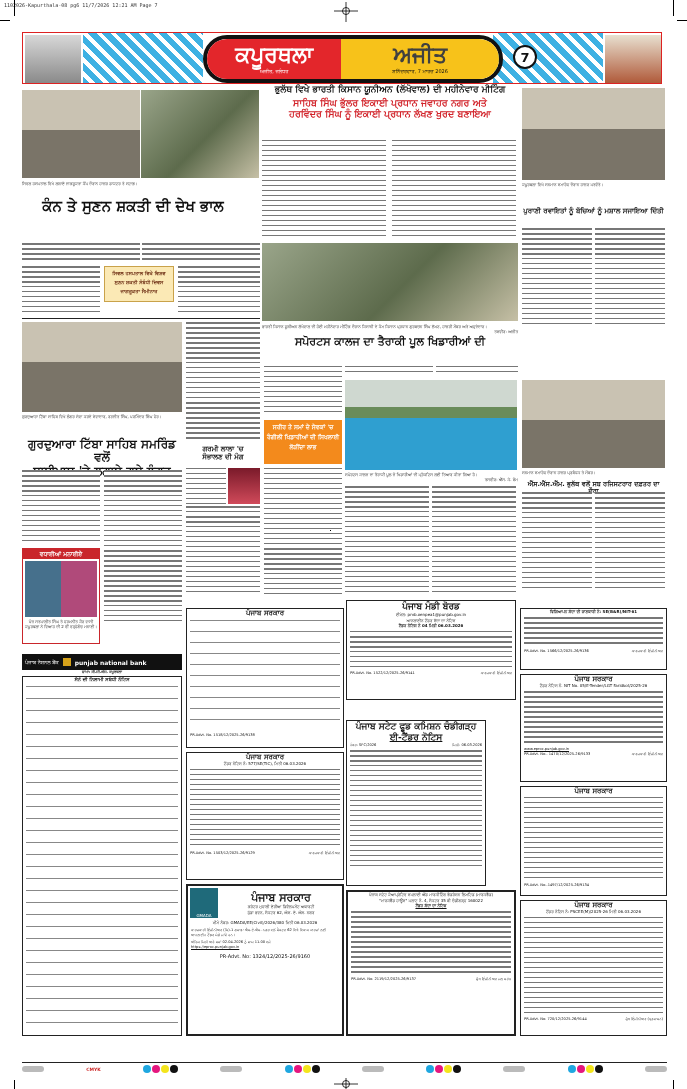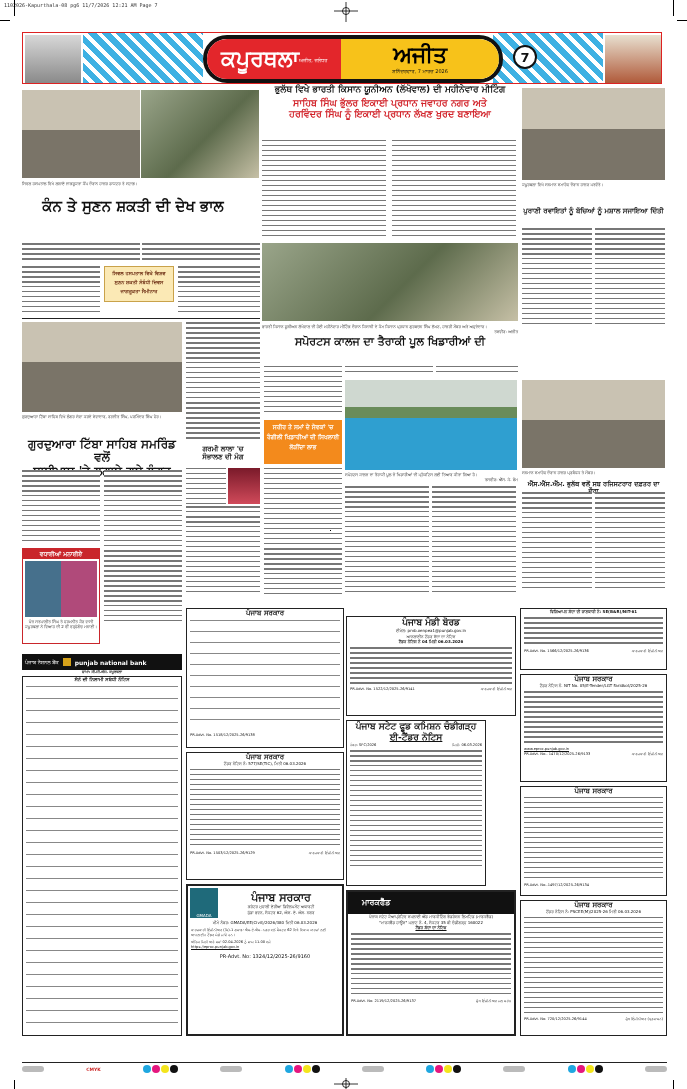--- a/index.html
+++ b/index.html
@@ -8,24 +8,24 @@
   .abs { position: absolute; }
   .slug { left: 4px; top: 2px; font-size: 5px; color: #333; font-family: "DejaVu Sans Mono", monospace; white-space: nowrap; }
   .crop { background: #000; }
   
   .mast { left: 22px; top: 32px; width: 640px; height: 52px; border: 1px solid #d22; background: #fff; overflow: hidden; }
   .mast .pattern { position: absolute; top: 0; height: 52px; background:
      repeating-linear-gradient(45deg, #2aa9e0 0 6px, #fff 6px 10px),
      #2aa9e0; opacity: .9; }
   .mast .photo { position: absolute; top: 2px; width: 56px; height: 48px; background: linear-gradient(#d8d8d8, #8a8a8a); }
   .pill { position: absolute; left: 180px; top: 2px; width: 300px; height: 48px; border-radius: 24px; border: 4px solid #111; overflow: hidden; display: flex; }
-  .pill .red { background: #e3262b; width: 46%; color: #fff; display: flex; flex-direction: row; align-items: center; justify-content: center; }
+  .pill .red { background: #e3262b; width: 46%; color: #fff; display: flex; flex-direction: column; align-items: center; justify-content: center; }
   .pill .yel { background: #f7c21a; flex: 1; display: flex; flex-direction: column; align-items: center; justify-content: center; }
   .pill .big { font-size: 22px; font-weight: bold; line-height: 1; }
-  .pill .yel .big { color: #000000; }
+  .pill .yel .big { color: #404040; }
   .pill .small { font-size: 5px; margin-top: 2px; }
   .pagecircle { position: absolute; left: 490px; top: 12px; width: 24px; height: 24px; border: 2px solid #111; border-radius: 50%; background: #fff; font-size: 13px; font-weight: bold; display: flex; align-items: center; justify-content: center; }
   
   .photo { background: linear-gradient(135deg, #b8b0a0, #6e6a5e 60%, #a09a8a); }
   .photo.green { background: linear-gradient(135deg, #9aa58a, #5d6b4c 55%, #c6c0a6); }
   .photo.pool { background: linear-gradient(180deg, #cfd8d0 0 30%, #6a8c5a 30% 42%, #2f9fd0 42% 100%); }
   .photo.couple { background: linear-gradient(90deg, #46708c 0 50%, #b04a7a 50% 100%); }
   .photo.crowd { background: linear-gradient(180deg, #c9c2b2 0 45%, #7a7468 45% 100%); }
   .caption { font-size: 4px; line-height: 5px; color: #222; }
   .textfill { background: repeating-linear-gradient(180deg, #777 0 1.5px, #fff 1.5px 5px); }
@@ -158,21 +158,21 @@
 <div class="abs caption" style="left:470px;top:477px;width:48px;text-align:right">ਤਸਵੀਰ: ਐੱਸ. ਕੇ. ਸ਼ੋਮ</div>
 <div class="abs textfill" style="left:345px;top:486px;width:84px;height:110px"></div>
 <div class="abs textfill" style="left:432px;top:486px;width:84px;height:110px"></div>
 
 <div class="abs photo crowd" style="left:522px;top:380px;width:143px;height:88px"></div>
 <div class="abs caption" style="left:522px;top:470px;width:143px">ਸਨਮਾਨ ਸਮਾਰੋਹ ਦੌਰਾਨ ਹਾਜ਼ਰ ਪ੍ਰਬੰਧਕ ਤੇ ਮੈਂਬਰ।</div>
 <div class="abs headline" style="left:522px;top:481px;width:143px;font-size:6.5px">ਐੱਸ.ਐੱਸ.ਐੱਮ. ਭੁਲੱਥ ਵਲੋਂ ਸਬ ਰਜਿਸਟਰਾਰ ਦਫ਼ਤਰ ਦਾ ਦੌਰਾ</div>
 <div class="abs textfill" style="left:522px;top:492px;width:70px;height:100px"></div>
 <div class="abs textfill" style="left:595px;top:492px;width:70px;height:100px"></div>
 
-<div class="abs box" style="left:346px;top:616px;width:170px;height:100px">
+<div class="abs box" style="left:346px;top:600px;width:170px;height:100px">
   <div class="adtitle">ਪੰਜਾਬ ਮੰਡੀ ਬੋਰਡ</div>
   <div class="adline">ਈਮੇਲ: pmb.xenpea1@punjab.gov.in</div>
   <div class="adline">ਆਨਲਾਈਨ ਟੈਂਡਰ ਸੱਦਾ ਦਾ ਨੋਟਿਸ</div>
   <div class="adline" style="font-weight:bold">ਟੈਂਡਰ ਨੋਟਿਸ ਨੰ 04 ਮਿਤੀ 06.03.2026</div>
   <div class="textfill" style="margin:2px 3px;height:38px"></div>
   <div class="tiny" style="display:flex;justify-content:space-between;padding:0 3px">
     <span>PR-Advt. No. 1522/12/2025-26/9141</span>
     <span>ਕਾਰਜਕਾਰੀ ਇੰਜੀਨੀਅਰ</span>
   </div>
 </div>
@@ -213,21 +213,20 @@
     </div>
   </div>
   <div class="adline">ਮੀਮੋ ਨੰਬਰ: GMADA/EE(Civil)/2026/380 ਮਿਤੀ 06.03.2026</div>
   <div class="tiny" style="padding:2px 3px">ਕਾਰਜਕਾਰੀ ਇੰਜੀਨੀਅਰ (ਸਿ)-1 ਗਮਾਡਾ ਐਸ.ਏ.ਐਸ. ਨਗਰ ਵਲੋਂ ਸੈਕਟਰ 62 ਵਿਖੇ ਵਿਕਾਸ ਕਾਰਜਾਂ ਲਈ ਆਨਲਾਈਨ ਟੈਂਡਰ ਮੰਗੇ ਜਾਂਦੇ ਹਨ।</div>
   <div class="tiny" style="padding:0 3px">ਅੰਤਿਮ ਮਿਤੀ ਅਤੇ ਸਮਾਂ 02.04.2026 ਨੂੰ ਸ਼ਾਮ 11.00 ਵਜੇ</div>
   <div class="tiny" style="padding:0 3px;text-decoration:underline">https://eproc.punjab.gov.in</div>
   <div class="adline" style="font-size:5px;margin-top:4px">PR-Advt. No: 1324/12/2025-26/9160</div>
 </div>
 
 <div class="abs box" style="left:346px;top:890px;width:170px;height:146px;border-width:2px">
-  <div class="blackbar" style="height:22px;font-size:8px;font-weight:bold;display:flex;align-items:center;padding-left:14px">ਮਾਰਕਫੈੱਡ</div>
   <div class="adline">ਪੰਜਾਬ ਸਟੇਟ ਕੋਆਪ੍ਰੇਟਿਵ ਸਪਲਾਈ ਐਂਡ ਮਾਰਕੀਟਿੰਗ ਫੈਡਰੇਸ਼ਨ ਲਿਮਟਿਡ (ਮਾਰਕਫੈੱਡ)</div>
   <div class="adline">"ਮਾਰਕਫੈੱਡ ਹਾਊਸ" ਪਲਾਟ ਨੰ. 4, ਸੈਕਟਰ 35 ਬੀ ਚੰਡੀਗੜ੍ਹ 160022</div>
   <div class="adline" style="font-weight:bold;text-decoration:underline">ਟੈਂਡਰ ਸੱਦਾ ਦਾ ਨੋਟਿਸ</div>
   <div class="textfill" style="margin:2px 3px;height:64px"></div>
   <div class="tiny" style="display:flex;justify-content:space-between;padding:0 3px">
     <span>PR-Advt. No: 2119/12/2025-26/9137</span>
     <span>ਮੁੱਖ ਇੰਜੀਨੀਅਰ ਜਲ ਸਰੋਤ</span>
   </div>
 </div>
 

